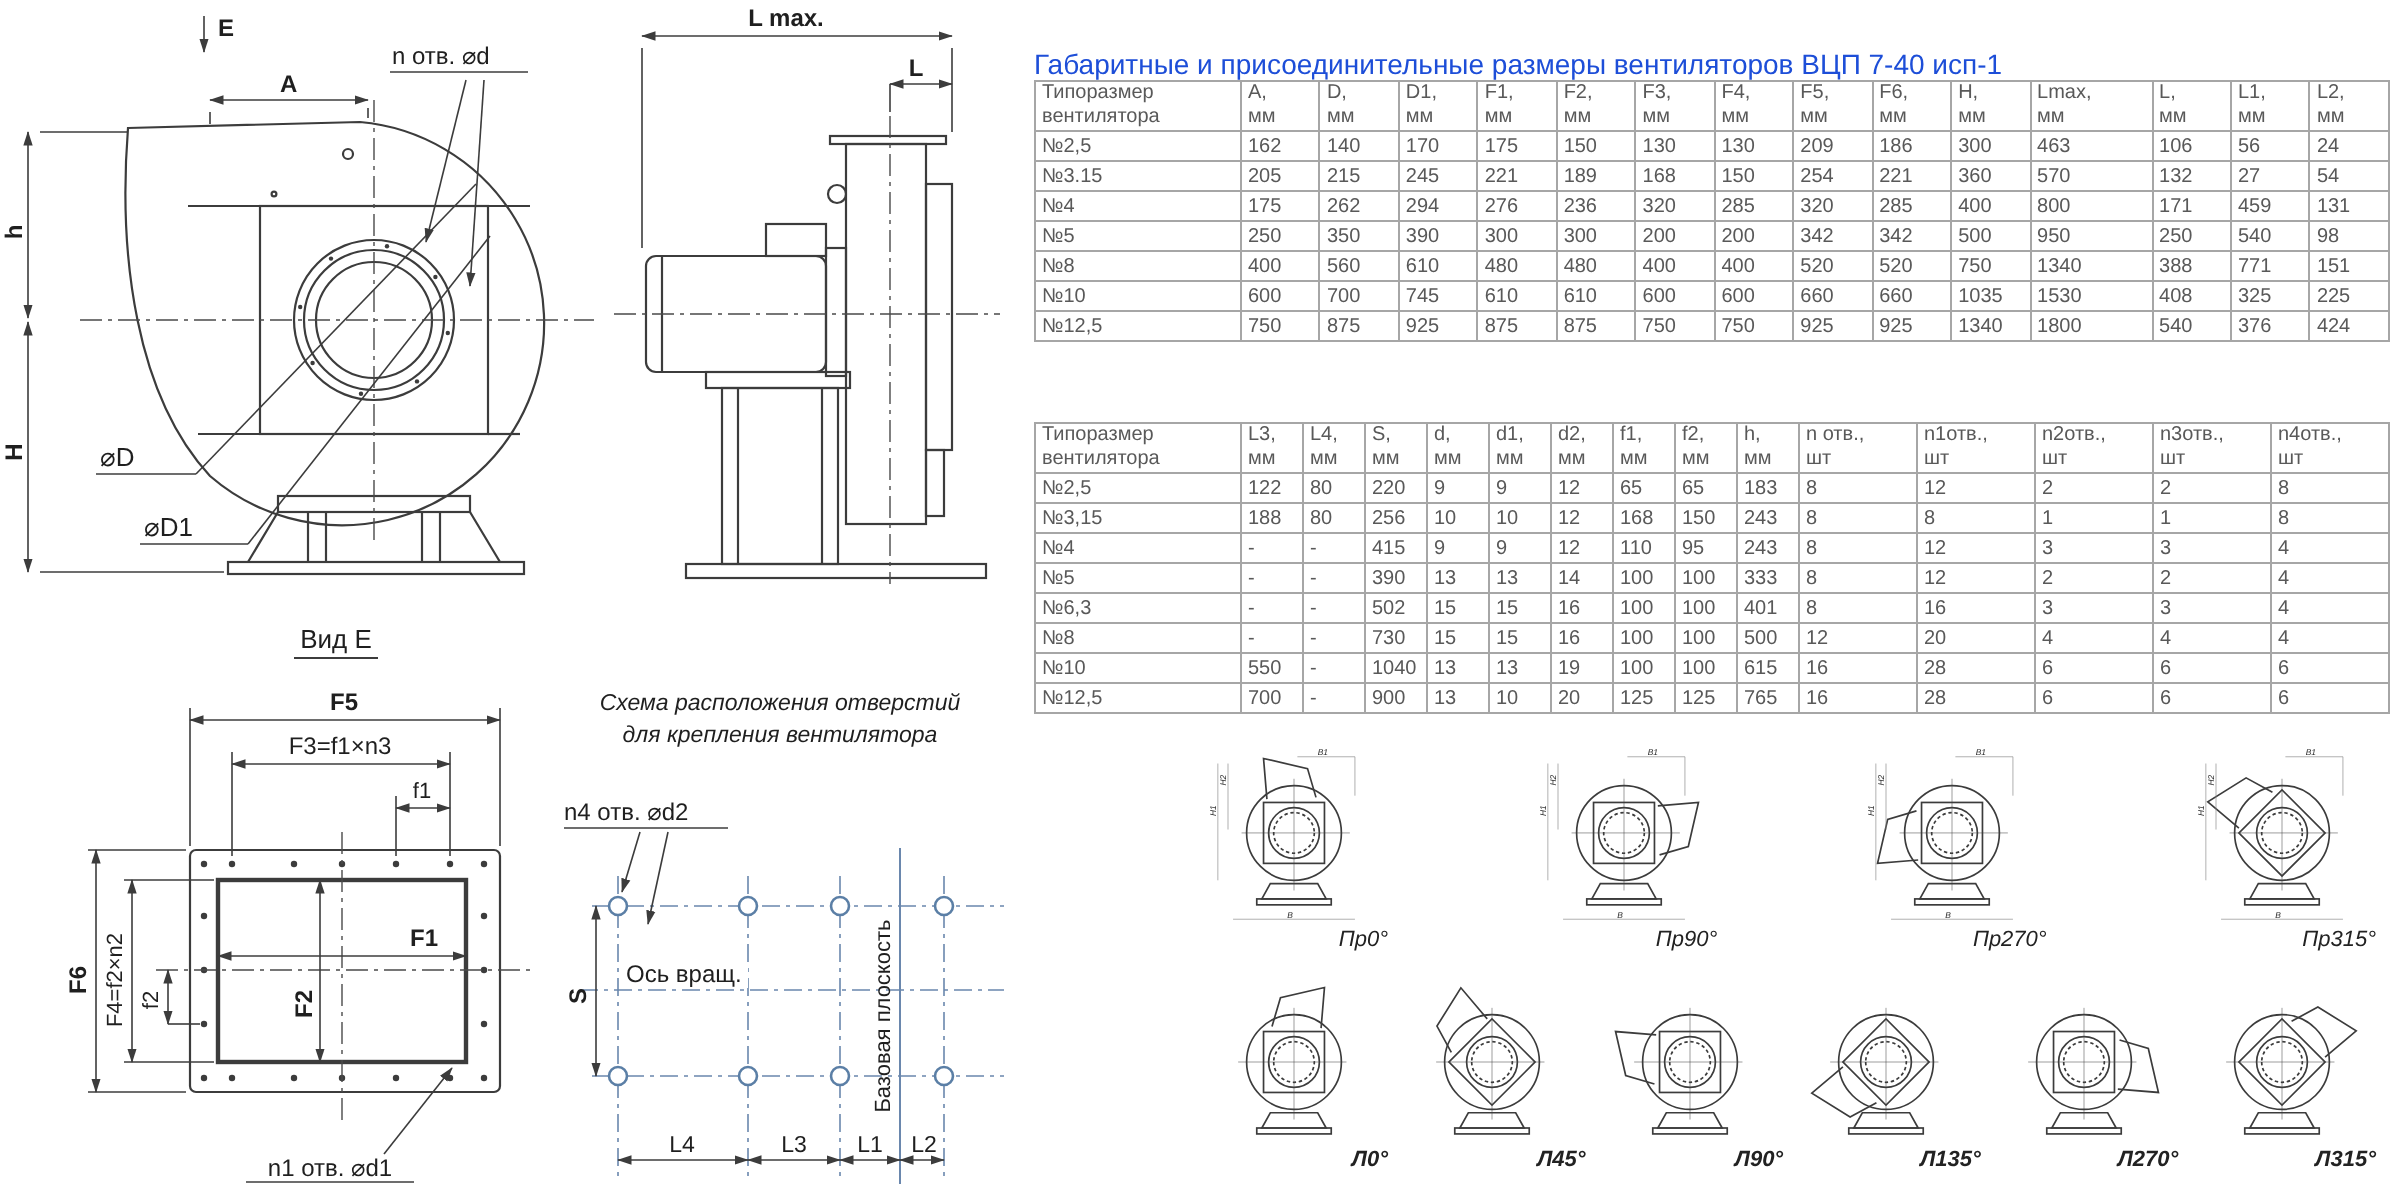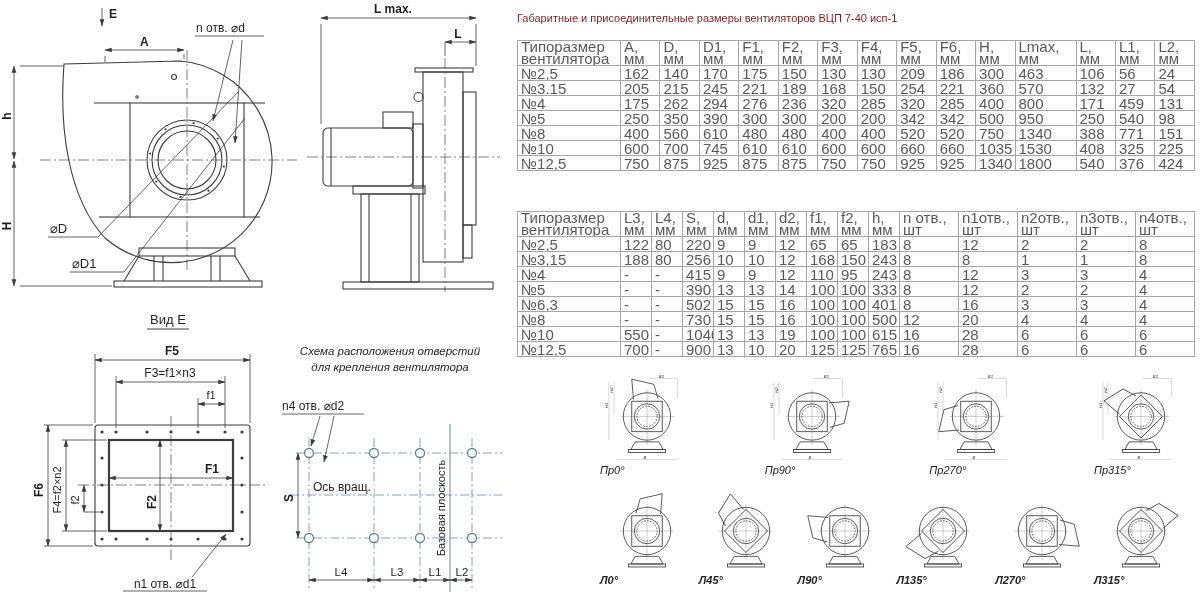--- a/index.html
+++ b/index.html
@@ -1,33 +1,33 @@
 <!DOCTYPE html>
 <html><head>
 <meta charset="utf-8">
 <style>
   html,body{margin:0;padding:0;background:#fff;}
   #screen{position:relative;width:1200px;height:600px;background:#fff;overflow:hidden;
           font-family:"Liberation Sans",sans-serif;color:#3c3c3c;}
   .abs{position:absolute;}
   svg text{font-family:"Liberation Sans",sans-serif;fill:#1f1f1f;}
-  .doc-title{position:absolute;left:517px;top:12px;font-size:11px;color:#7f1d1d;}
+  .doc-title{position:absolute;left:517px;top:24px;font-size:14px;color:#1d4ed8;}
   
   table.dims{border-collapse:collapse;table-layout:fixed;width:678px;
-             font-size:15px;color:#595959;background:#fff;}
+             font-size:10px;color:#595959;background:#fff;}
   table.dims th,table.dims td{border:1px solid #a6a6a6;padding:0 3px;text-align:left;
              font-weight:normal;height:14px;line-height:13px;overflow:hidden;white-space:nowrap;}
   table.dims th div{line-height:12px;}
   table.dims th{vertical-align:top;}
   #t1 th:nth-child(1),#t2 th:nth-child(1){width:96px;}
   #t1 th:nth-child(12){width:54px;}
   #t2 th:nth-child(n+11){width:52px;}
   
   .fan-row{position:absolute;display:flex;justify-content:space-between;width:588px;left:600px;}
-  .fan-cell{width:94px;text-align:left;}
+  .fan-cell{width:94px;text-align:right;}
   .fan-svg{display:block;margin:0 auto;}
   .fs{stroke:#3c3c3c;stroke-width:1;fill:none;}
   .fan-label{font-size:11px;font-style:italic;color:#222;margin-top:0px;}
   .dline{stroke:#3c3c3c;stroke-width:0.8;fill:none;}
   .cline{stroke:#4a4a4a;stroke-width:0.7;fill:none;stroke-dasharray:11 3 2 3;}
   .draw{stroke:#3c3c3c;stroke-width:1.1;fill:none;}
 </style>
 </head>
 <body>
 

